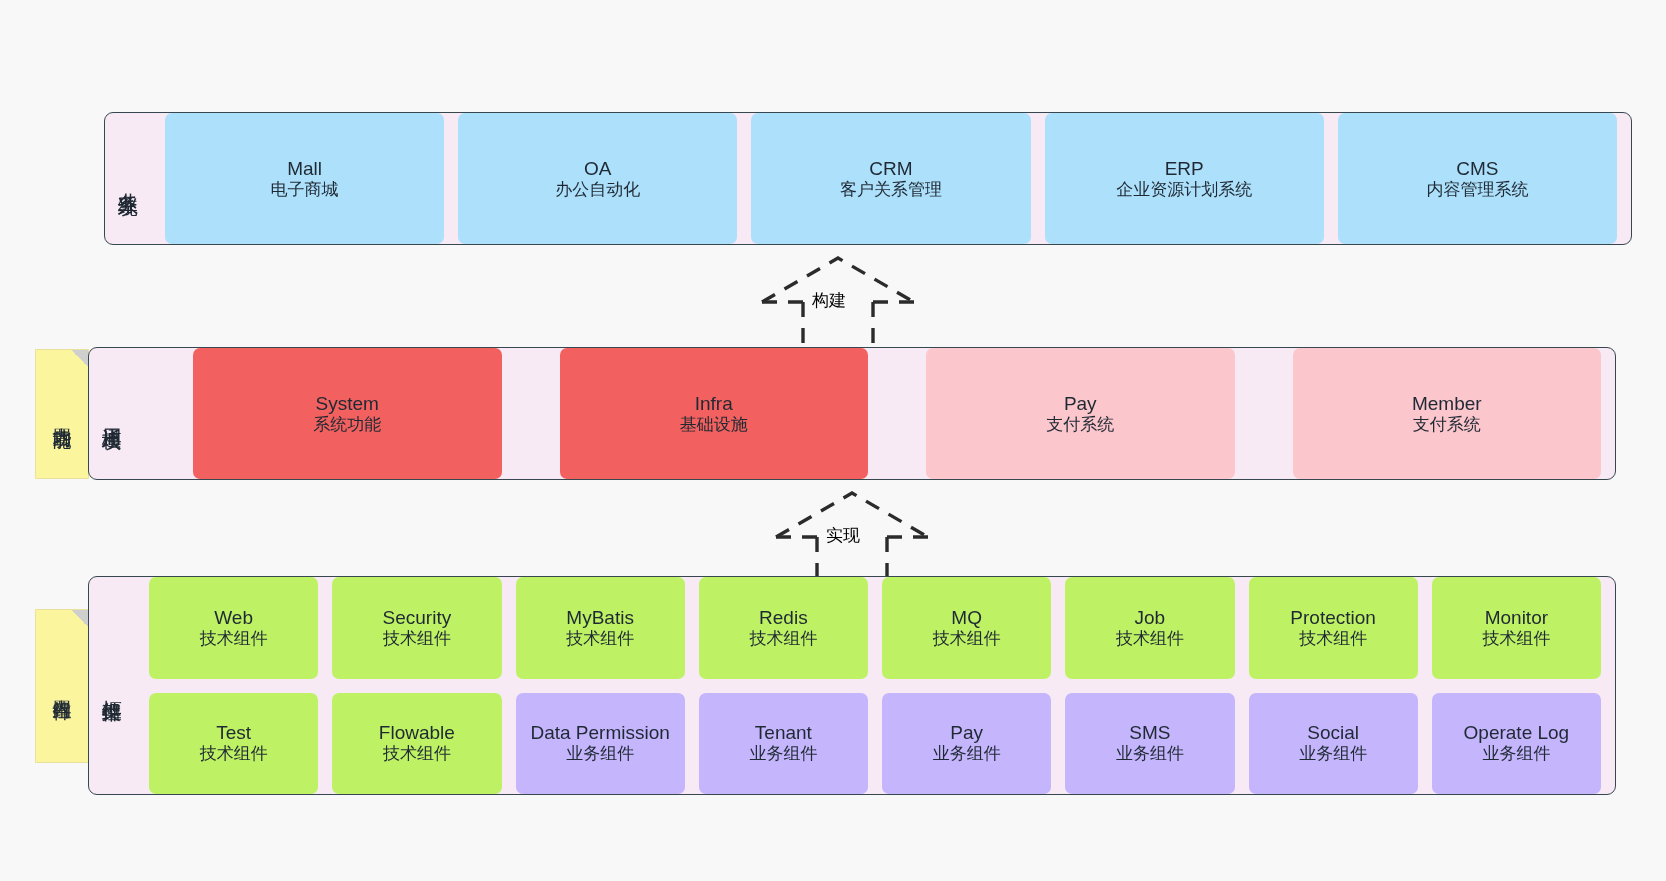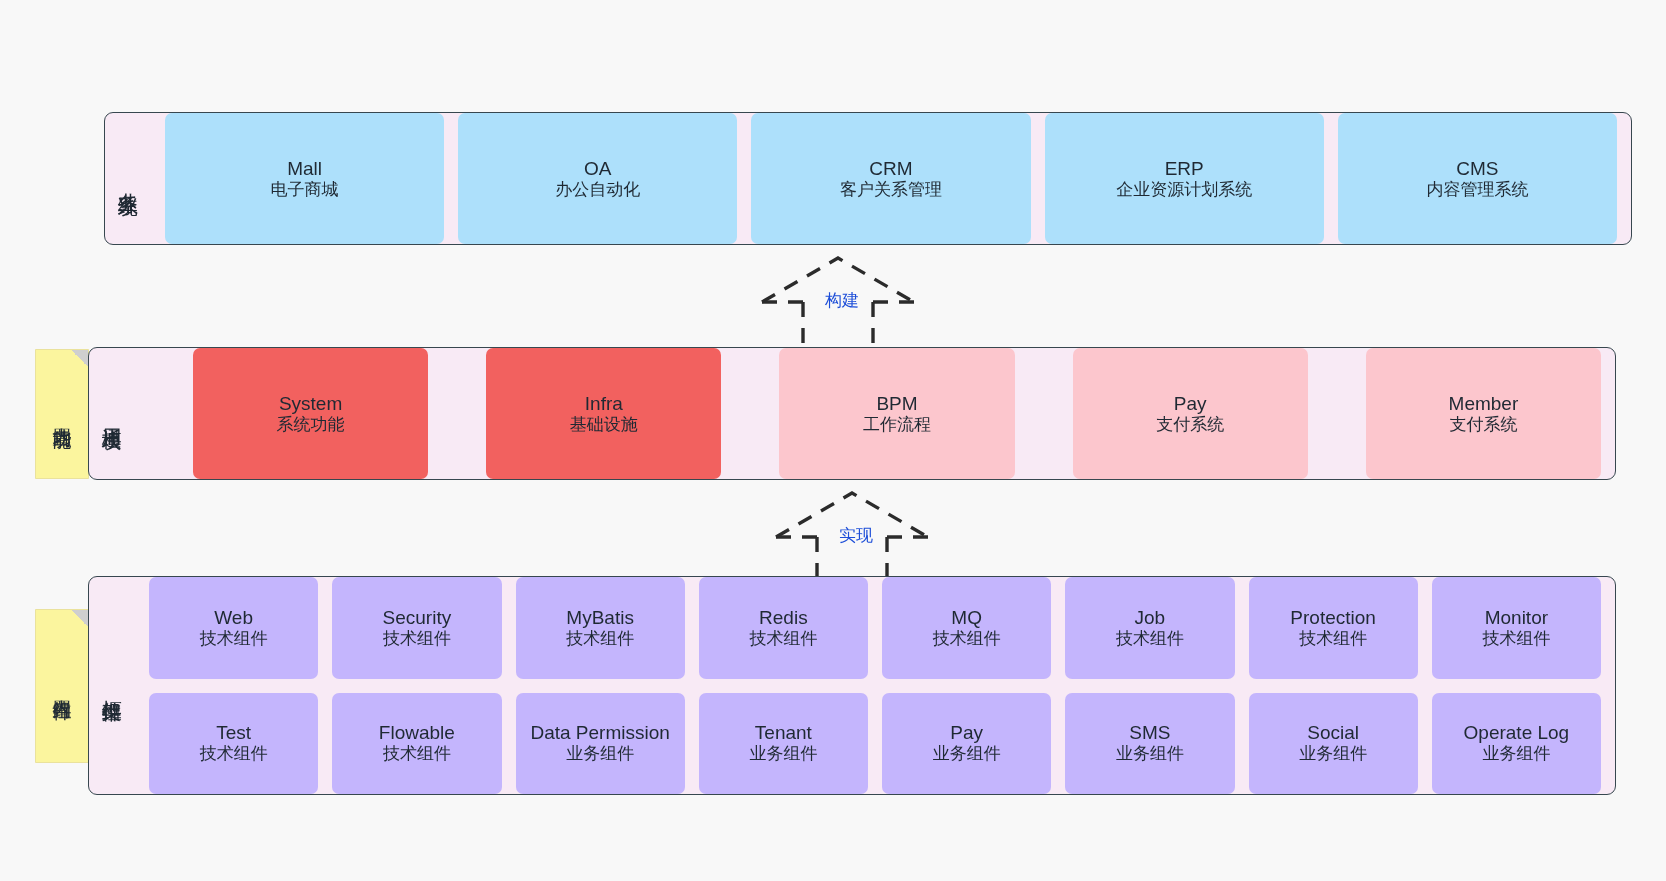--- a/index.html
+++ b/index.html
@@ -60,21 +60,21 @@
     text-align: center;
     color: #1f2933;
     line-height: 1.22;
     padding: 4px 6px;
   }
   .card .title { font-size: 19px; }
   .card .subtitle { font-size: 17px; }
   .card.blue      { background: #ade0fb; }
   .card.red       { background: #f2615f; }
   .card.pink      { background: #fcc6cd; }
-  .card.green     { background: #c4b5fd; }
+  .card.green     { background: #bef264; }
   .card.greenlite { background: #c4b5fd; }
 
   
   #sec-business  { left: 88px;  top: 112px; width: 1528px; height: 133px; margin-left: 16px; }
   #sec-business .cards { padding: 0 14px; }
   #sec-business .card { min-height: 73px; }
 
   #sec-common    { left: 88px;  top: 347px; width: 1528px; height: 133px; }
   #sec-common .card { min-height: 80px; margin-left: 44px; }
 
@@ -106,26 +106,25 @@
     background: linear-gradient(225deg, #cfcfcf 0 50%, transparent 50%);
   }
   #sticky-common    { left: 36px; top: 350px; height: 128px; }
   #sticky-framework { left: 36px; top: 610px; height: 152px; }
 
   
   .arrow-group { position: absolute; }
   .arrow-label {
     position: absolute;
     font-size: 17px;
-    color: #1d4ed8;
+    color: #000000;
     background: #f8f8f8;
     padding: 0 2px;
     white-space: nowrap;
     user-select: none;
-    margin-left: 13px;
   }
   #arrow-build  { left: 748px; top: 252px; width: 180px; height: 95px; }
   #arrow-build .arrow-label  { left: 62px; top: 37px; }
   #arrow-impl   { left: 762px; top: 487px; width: 180px; height: 95px; }
   #arrow-impl .arrow-label   { left: 62px; top: 37px; }
 </style>
 </head>
 <body>
 
 <div id="stage">
@@ -176,24 +175,20 @@
       <div class="card-row">
         <div class="card red">
           <span class="title">System</span>
           <span class="subtitle">系统功能</span>
         </div>
         <div class="card red">
           <span class="title">Infra</span>
           <span class="subtitle">基础设施</span>
         </div>
         <div class="card pink">
-          <span class="title">BPM</span>
-          <span class="subtitle">工作流程</span>
-        </div>
-        <div class="card pink">
           <span class="title">Pay</span>
           <span class="subtitle">支付系统</span>
         </div>
         <div class="card pink">
           <span class="title">Member</span>
           <span class="subtitle">支付系统</span>
         </div>
       </div>
     </div>
   </div>

